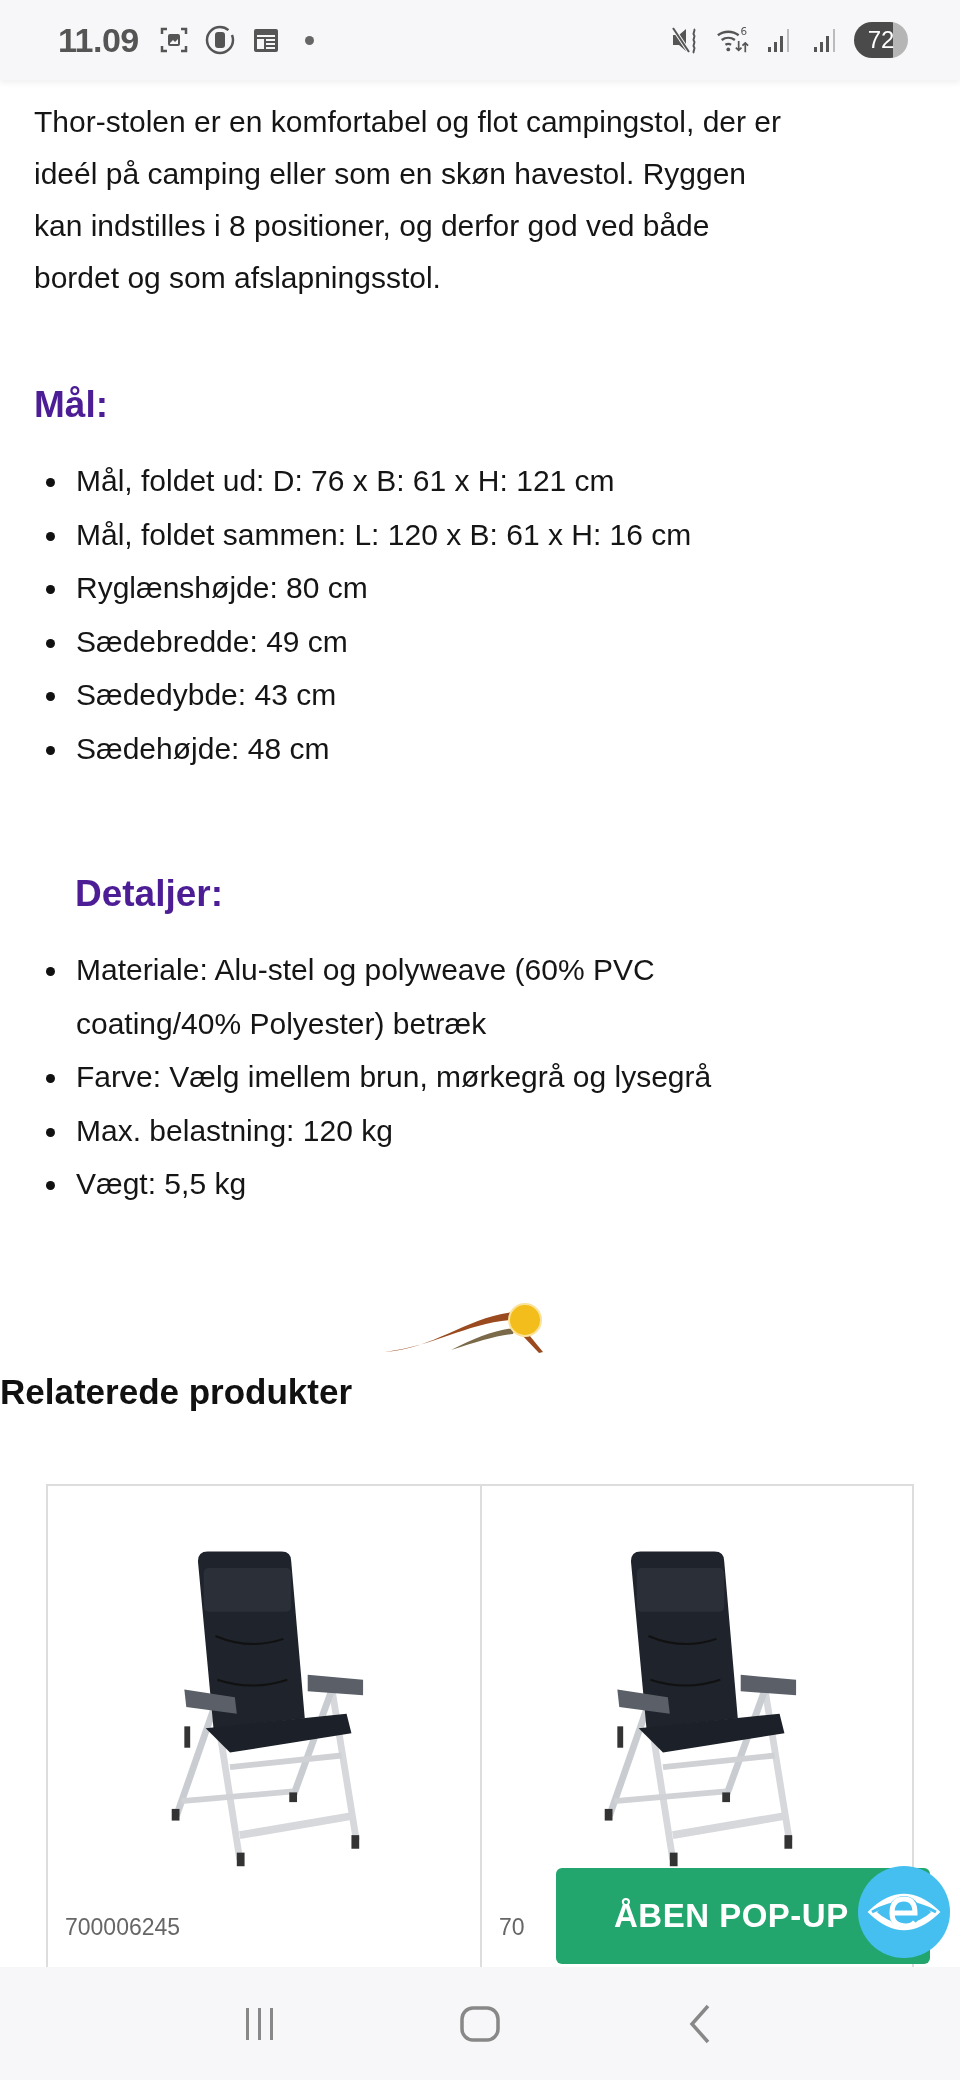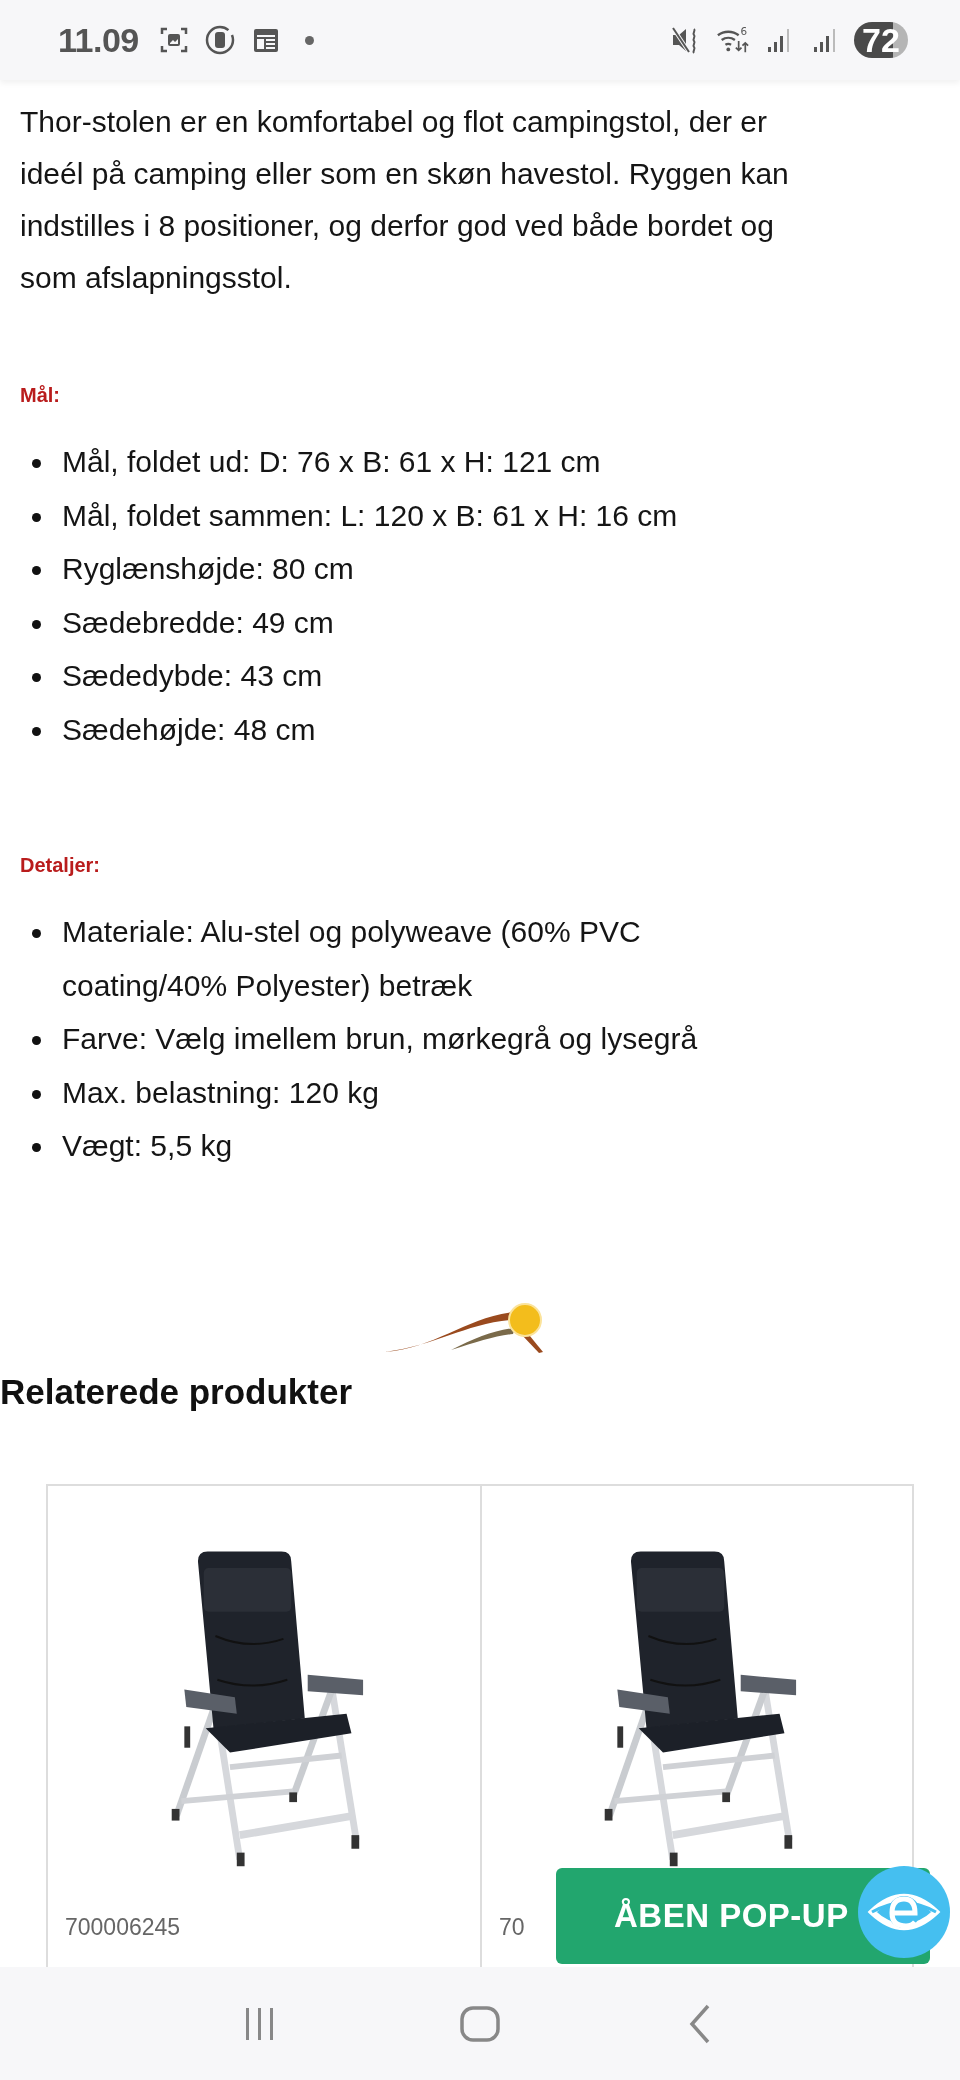--- a/index.html
+++ b/index.html
@@ -14,29 +14,29 @@
     box-shadow: 0 3px 6px rgba(0,0,0,0.06);
   }
   .status-left { display: flex; align-items: center; gap: 12px; }
   .status-time { font-size: 34px; font-weight: bold; color: #555555; letter-spacing: -0.5px; margin-right: 6px; }
   .status-icon { width: 34px; height: 34px; display: inline-flex; align-items: center; justify-content: center; }
   .status-dot { width: 9px; height: 9px; border-radius: 50%; background: #666; margin-left: 10px; }
   .status-right { display: flex; align-items: center; gap: 12px; }
   .battery-badge {
     width: 54px; height: 36px; border-radius: 18px; overflow: hidden; position: relative;
     background: linear-gradient(90deg, #4a4a4a 0%, #4a4a4a 72%, #b5b5b5 72%, #b5b5b5 100%);
-    color: #fff; font-weight: bold; font-size: 34px; display: flex; align-items: center; justify-content: center; text-align: center;
-  }
-
-  
-  .content { position: absolute; top: 80px; left: 0; width: 817px; padding: 0 20px; }
+    color: #fff; font-weight: normal; font-size: 24px; display: flex; align-items: center; justify-content: center; text-align: center;
+  }
+
+  
+  .content { position: absolute; top: 80px; left: 0; width: 817px; padding: 0 34px; }
   .intro { font-size: 30px; line-height: 52px; color: #151515; margin-top: 16px; }
-  .section-heading { font-size: 20px; font-weight: bold; color: #b91c1c; }
+  .section-heading { font-size: 37px; font-weight: bold; color: #4c1d95; }
   .h-mal { margin-top: 80px; }
-  .h-detaljer { margin-top: 98px; }
+  .h-detaljer { margin-top: 98px; margin-left: 41px; }
   ul.spec-list { list-style: none; margin-top: 28px; }
   ul.spec-list li { position: relative; padding-left: 42px; font-size: 30px; line-height: 53.5px; color: #151515; }
   ul.spec-list li::before {
     content: ""; position: absolute; left: 12px; top: 24px; width: 9px; height: 9px; border-radius: 50%; background: #111;
   }
 
   
   .related { position: absolute; top: 1300px; left: 0; width: 960px; }
   .related-logo { width: 190px; height: 70px; margin: 0 auto; display: block; }
   .related-title { font-size: 35px; font-weight: bold; color: #111; margin-top: 2px; }

